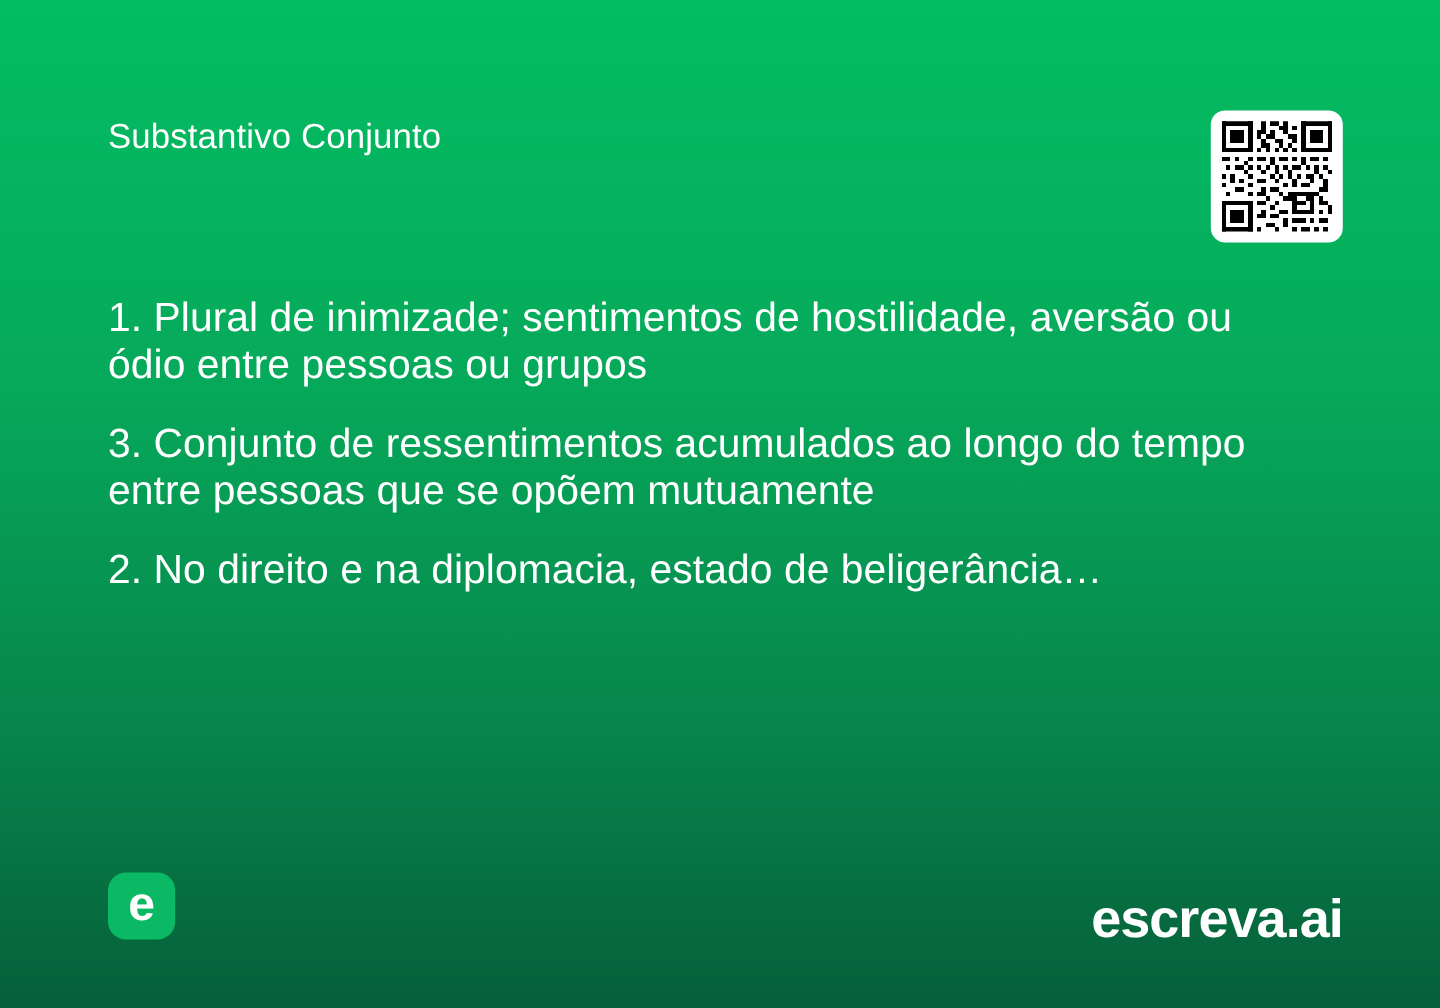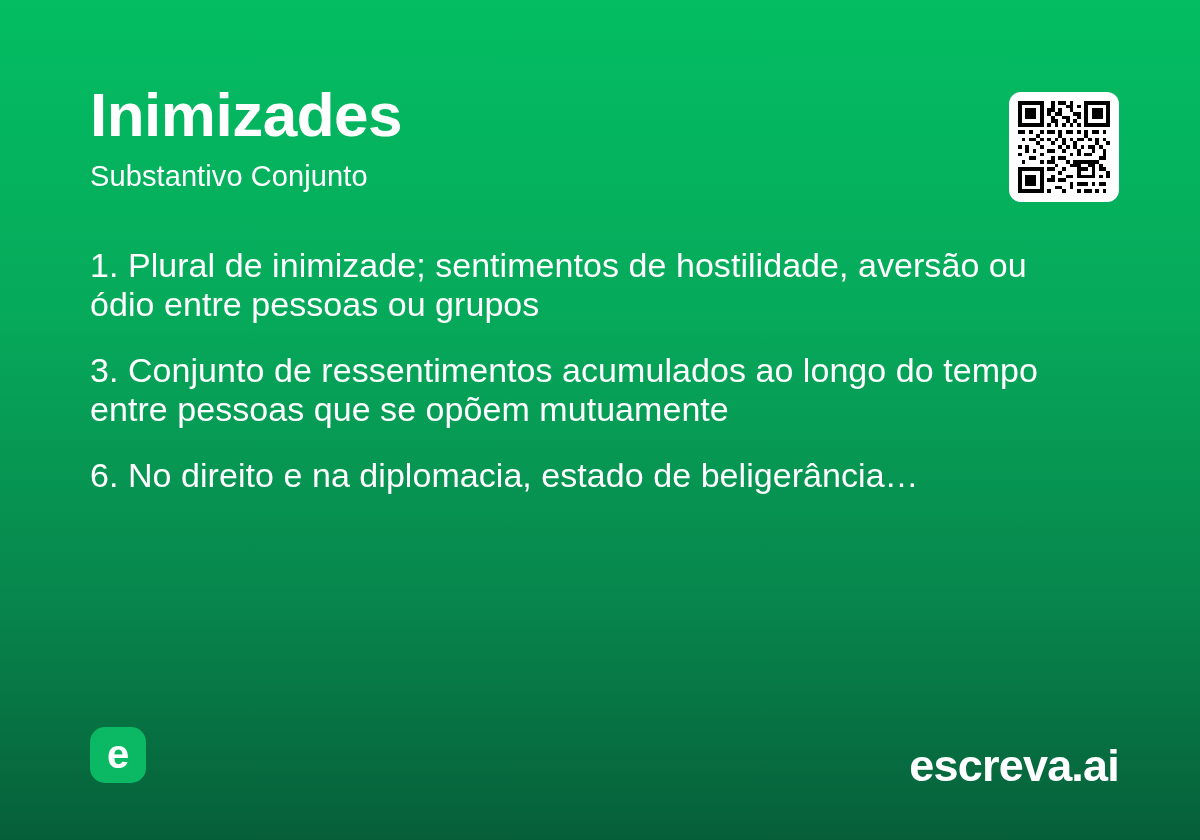--- a/index.html
+++ b/index.html
@@ -96,21 +96,20 @@
     line-height:1;
     text-align:right;
   }
 </style>
 </head>
 <body>
 
 <div id="card">
 
   <div id="header">
-    <div id="title">Inimizades</div>
     <div id="subtitle">Substantivo Conjunto</div>
   </div>
 
   <div id="qr-wrap">
     <span>
       <svg viewBox="0 0 25 25" shape-rendering="crispEdges" aria-hidden="true">
         <rect width="25" height="25" fill="#ffffff"></rect>
         <g fill="#000000">
 
           <rect x="0" y="0" width="7" height="1"></rect>
@@ -245,21 +244,21 @@
           <rect x="17" y="10" width="1" height="1"></rect>
             <rect x="22" y="17" width="1" height="1"></rect>
         </g>
       </svg>
     </span>
   </div>
 
   <div id="definitions">
     <div class="definition">1. Plural de inimizade; sentimentos de hostilidade, aversão ou ódio entre pessoas ou grupos</div>
     <div class="definition">3. Conjunto de ressentimentos acumulados ao longo do tempo entre pessoas que se opõem mutuamente</div>
-    <div class="definition">6. No direito e na diplomacia, estado de beligerância…</div>
+    <div class="definition">2. No direito e na diplomacia, estado de beligerância…</div>
   </div>
 
   <div id="footer">
     <div id="logo-mark">
       <span id="logo-letter">e</span>
     </div>
     <div id="brand">escreva.ai</div>
   </div>
 
 </div>

